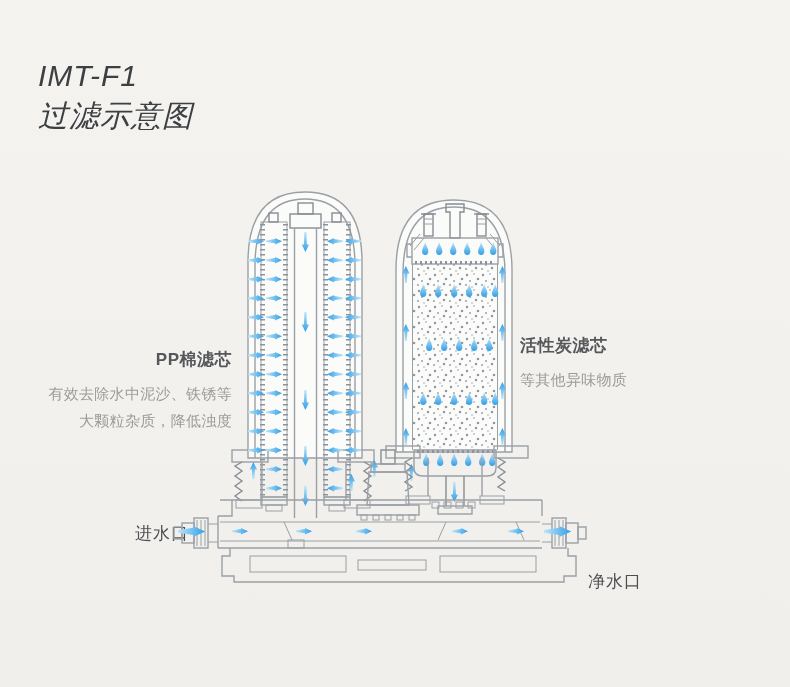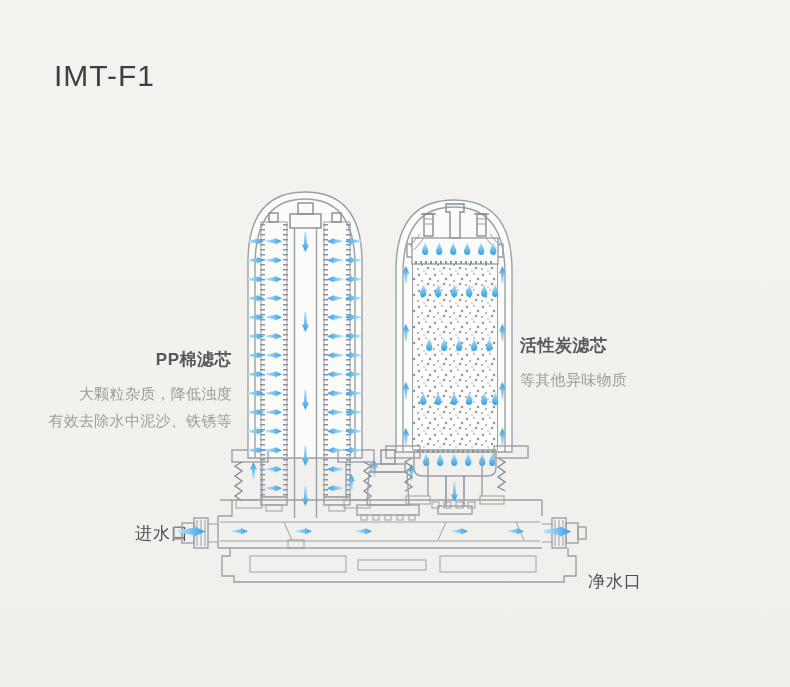--- a/index.html
+++ b/index.html
@@ -8,48 +8,49 @@
     --text_muted:#9b9b98; --background:#f2f1ee;
   }
   html,body{margin:0;padding:0;}
   body{
     width:790px;height:687px;position:relative;overflow:hidden;
     background:linear-gradient(180deg,#f4f3f0 0%,#f2f1ee 55%,#f0efeb 100%);
     font-family:"Liberation Sans","DejaVu Sans",sans-serif;
     color:var(--text_primary);
   }
   .abs{position:absolute;}
-  .title{left:54px;top:56px;font-size:30px;line-height:40px;font-weight:500;
-         color:var(--text_primary);letter-spacing:1px;}
+  .title{left:38px;top:56px;font-size:30px;line-height:40px;font-weight:500;
+         color:var(--text_primary);letter-spacing:1px;font-style:italic;}
   .flabel{font-size:17px;font-weight:600;color:var(--text_secondary);letter-spacing:.5px;}
   .fdesc{font-size:15px;line-height:27px;color:var(--text_muted);letter-spacing:.3px;}
   .lblock{left:36px;width:196px;text-align:right;margin-top:12px;}
   .rblock{left:520px;width:236px;text-align:left;}
   .port{font-size:17px;color:#4d4f52;letter-spacing:1px;}
   svg .ln{stroke:var(--line);stroke-width:1.4;fill:none;}
   svg .lnt{stroke:var(--line);stroke-width:1;fill:none;}
   svg .lnd{stroke:var(--line_dark);stroke-width:1.4;fill:none;}
   svg .fillh{fill:#fbfbf9;}
   svg .comb{stroke:#8d939a;stroke-width:5;stroke-dasharray:1.6 3.4;fill:none;}
   svg .combh{stroke:#8d939a;stroke-width:3;stroke-dasharray:2 3;fill:none;}
   .s-l{stop-color:var(--accent_blue_light);} .s-d{stop-color:var(--accent_blue);}
 </style>
 </head>
 <body>
 
 <div class="abs title">
   <div>IMT-F1</div>
+  <div>过滤示意图</div>
 </div>
 
 <div class="abs lblock" style="top:336px;">
   <span class="flabel">PP棉滤芯</span>
 </div>
 <div class="abs lblock fdesc" style="top:368px;">
+  <div>有效去除水中泥沙、铁锈等</div>
   <div>大颗粒杂质，降低浊度</div>
-  <div>有效去除水中泥沙、铁锈等</div>
 </div>
 
 <div class="abs rblock" style="top:334px;">
   <span class="flabel">活性炭滤芯</span>
 </div>
 <div class="abs rblock fdesc" style="top:366px;">
   <div>等其他异味物质</div>
 </div>
 
 <div class="abs port" style="left:135px;top:522px;">进水口</div>

